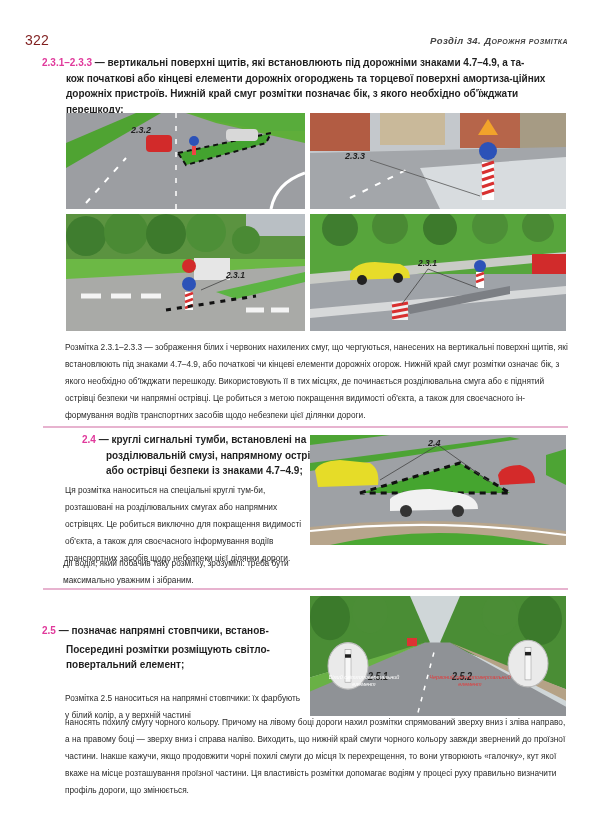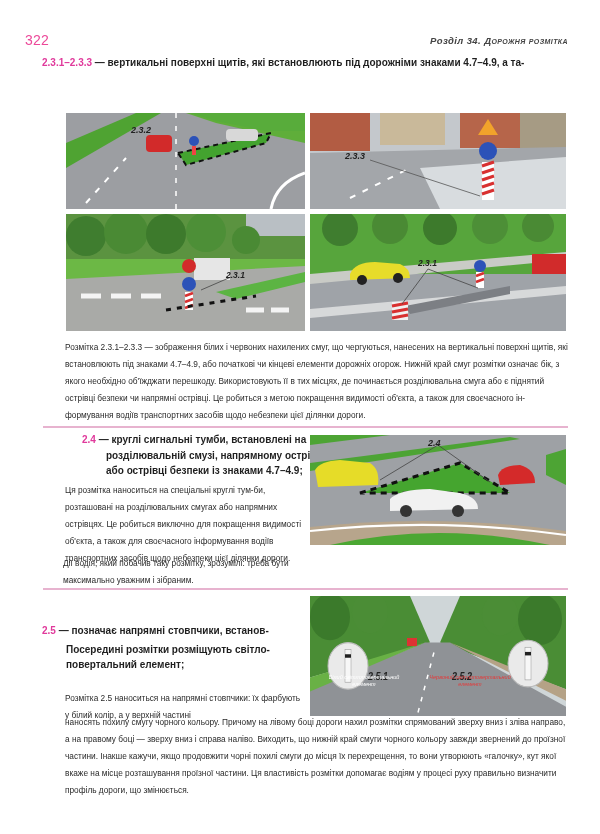--- a/index.html
+++ b/index.html
@@ -1,19 +1,19 @@
 <!DOCTYPE html>
 <html><head>
 <meta charset="utf-8">
 <style>
   * { box-sizing: border-box; margin: 0; padding: 0; }
   html, body { width: 600px; height: 834px; background: #ffffff; overflow: hidden; }
   body { position: relative; font-family: "Liberation Sans", sans-serif; color: #1e1e1e; }
 
-  .page-num { position: absolute; left: 25px; top: 32px; font-size: 14px; color: #ec4899; letter-spacing: 0.2px; text-align: center; }
+  .page-num { position: absolute; left: 25px; top: 32px; font-size: 14px; color: #7f1d1d; letter-spacing: 0.2px; text-align: center; }
   .chapter { position: absolute; right: 32px; top: 35px; font-size: 9.5px; font-weight: bold; color: #444; letter-spacing: 0.4px; font-style: italic; }
   .chapter .sc { font-variant: small-caps; }
 
   .def { position: absolute; font-size: 10px; font-weight: bold; line-height: 15.5px; color: #1f1f1f; }
   .def .code { color: #e0399b; font-weight: bold; }
   .def .cont { padding-left: 24px; display: block; }
 
   .note { position: absolute; font-size: 8.3px; line-height: 17px; color: #2a2a2a; }
 
   .divider { position: absolute; left: 43px; width: 525px; height: 2px; background: #e7b3cf; }
@@ -25,20 +25,21 @@
 <body>
 
 <div class="page-num">322</div>
 <div class="chapter">
   <span>Розділ 34.</span>
   <span class="sc">Дорожня розмітка</span>
 </div>
 
 <div class="def" style="left:42px; top:55px; width:528px;">
   <span class="code">2.3.1–2.3.3</span><span> — вертикальні поверхні щитів, які встановлюють під дорожніми знаками 4.7–4.9, а та-</span>
+  <span class="cont">кож початкові або кінцеві елементи дорожніх огороджень та торцевої поверхні амортиза-ційних дорожніх пристроїв. Нижній край смуг розмітки позначає бік, з якого необхідно об'їжджати перешкоду;</span>
 </div>
 
 <div class="pic" style="left:66px; top:113px; width:239px; height:96px;">
   <svg viewBox="0 0 239 96" preserveAspectRatio="none">
     <rect width="239" height="96" fill="#9c9ea2"></rect>
     <polygon points="0,0 120,0 150,0 239,0 239,30 150,10 120,0" fill="#5fae3a"></polygon>
     <polygon points="0,30 70,0 95,0 0,55" fill="#4fa332"></polygon>
     <polygon points="125,0 239,0 239,18 200,18 150,8" fill="#58ac3b"></polygon>
     <polygon points="112,40 205,20 200,30 120,52" fill="#43a32f" stroke="#111" stroke-width="2" stroke-dasharray="5,4"></polygon>
     <rect x="80" y="22" width="26" height="17" rx="4" fill="#d22a2a"></rect>

